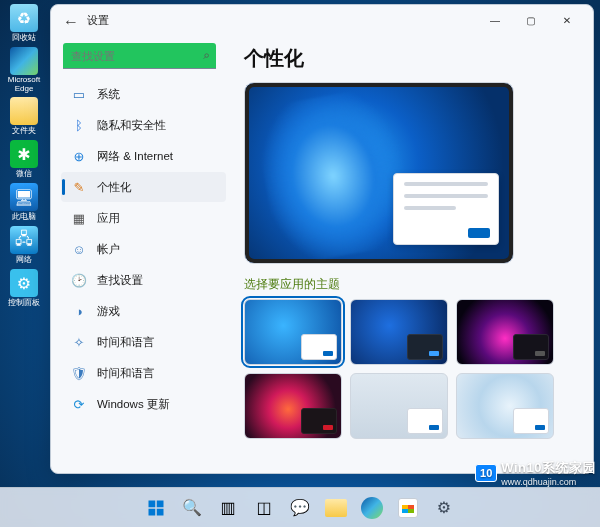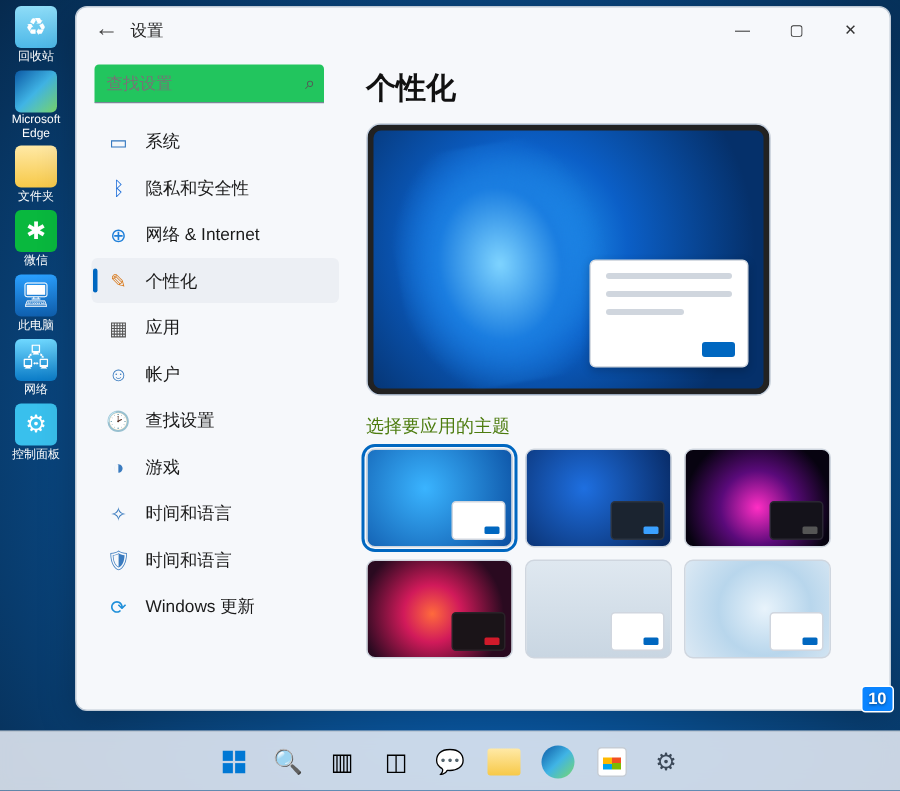--- a/index.html
+++ b/index.html
@@ -110,21 +110,21 @@
   .tb-item { width: 30px; height: 30px; border-radius: 4px; display:flex; align-items:center; justify-content:center; font-size:16px; cursor:pointer; }
   .tb-start svg{ width:18px; height:18px; }
   .tb-edge{ background: linear-gradient(135deg,#0c59a4,#40b4e5,#7ad96c); border-radius:50%; width:22px; height:22px; }
   .tb-folder{ background: linear-gradient(#ffe9a6,#f7c948); width:22px; height:18px; border-radius:2px; }
   .tb-store{ background:#fff; border:1px solid #c6cdd6; width:20px; height:20px; border-radius:3px; position:relative; }
   .tb-store::after{content:""; position:absolute; left:3px; right:3px; top:6px; height:8px;
     background: conic-gradient(#f25022 0 25%, #7fba00 0 50%, #00a4ef 0 75%, #ffb900 0); }
   .tb-settings{ color:#3d4a5a; }
 
   .watermark {
-    position: absolute; right: 4px; bottom: 52px;
+    position: absolute; right: 4px; bottom: 40px;
     display: flex; align-items: center; gap: 4px; color: #fff;
     font-size: 12px; text-shadow: 0 1px 2px rgba(0,0,0,.5);
   }
   .wm-badge { background:#0a84ff; color:#fff; font-weight:700; font-size:11px; padding:2px 4px; border-radius:3px; border:1px solid #fff; }
   .wm-text .big{ font-size:13px; font-weight:600; letter-spacing:0.5px;}
   .wm-text .url{ font-size:9px; opacity:.9; display:block; }
 </style>
 </head>
 <body>
 
@@ -273,20 +273,24 @@
               <div class="b"></div>
             </div>
           </div>
       </div>
     </main>
   </div>
 </div>
 
 <div class="watermark">
   <span class="wm-badge">10</span>
+  <span class="wm-text">
+    <span class="big">Win10系统家园</span>
+    <span class="url">www.qdhuajin.com</span>
+  </span>
 </div>
 
 <div class="taskbar">
   <div class="tb-item tb-start">
     <svg viewBox="0 0 24 24">
         <rect x="2" y="2" width="9" height="9" fill="#0078d4"></rect>
         <rect x="13" y="2" width="9" height="9" fill="#0078d4"></rect>
         <rect x="2" y="13" width="9" height="9" fill="#0078d4"></rect>
         <rect x="13" y="13" width="9" height="9" fill="#0078d4"></rect>
       </svg>

